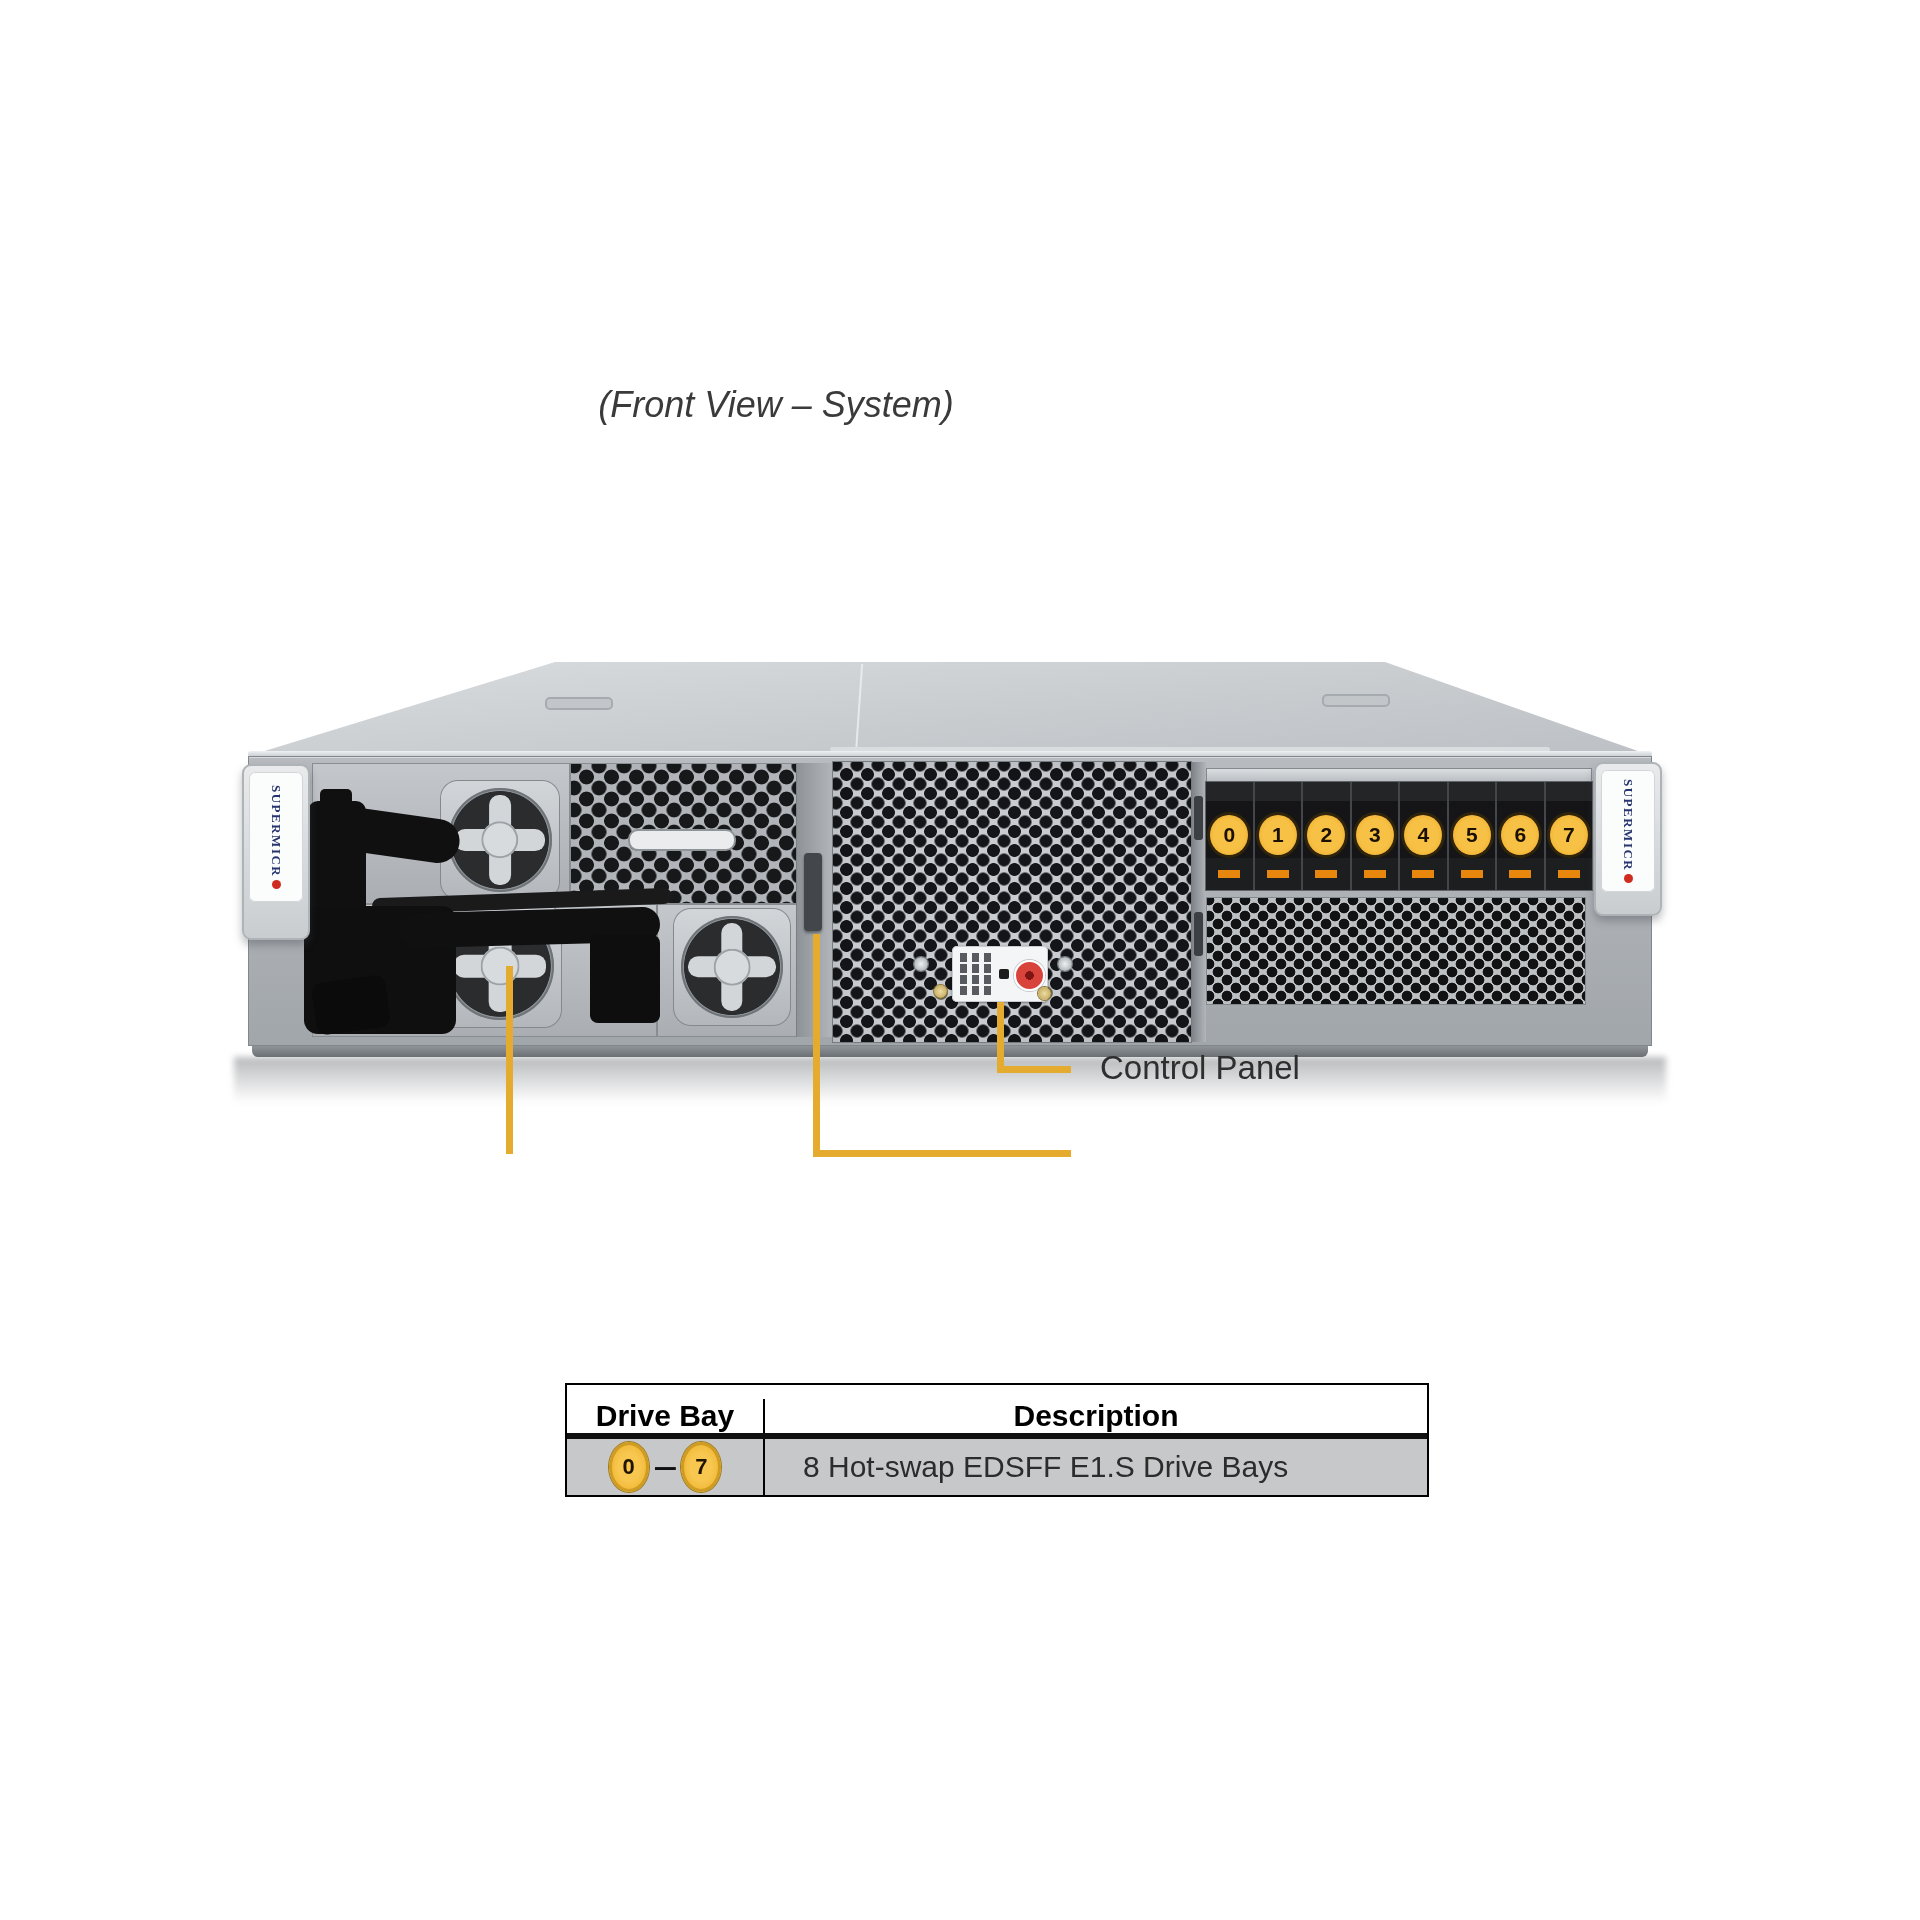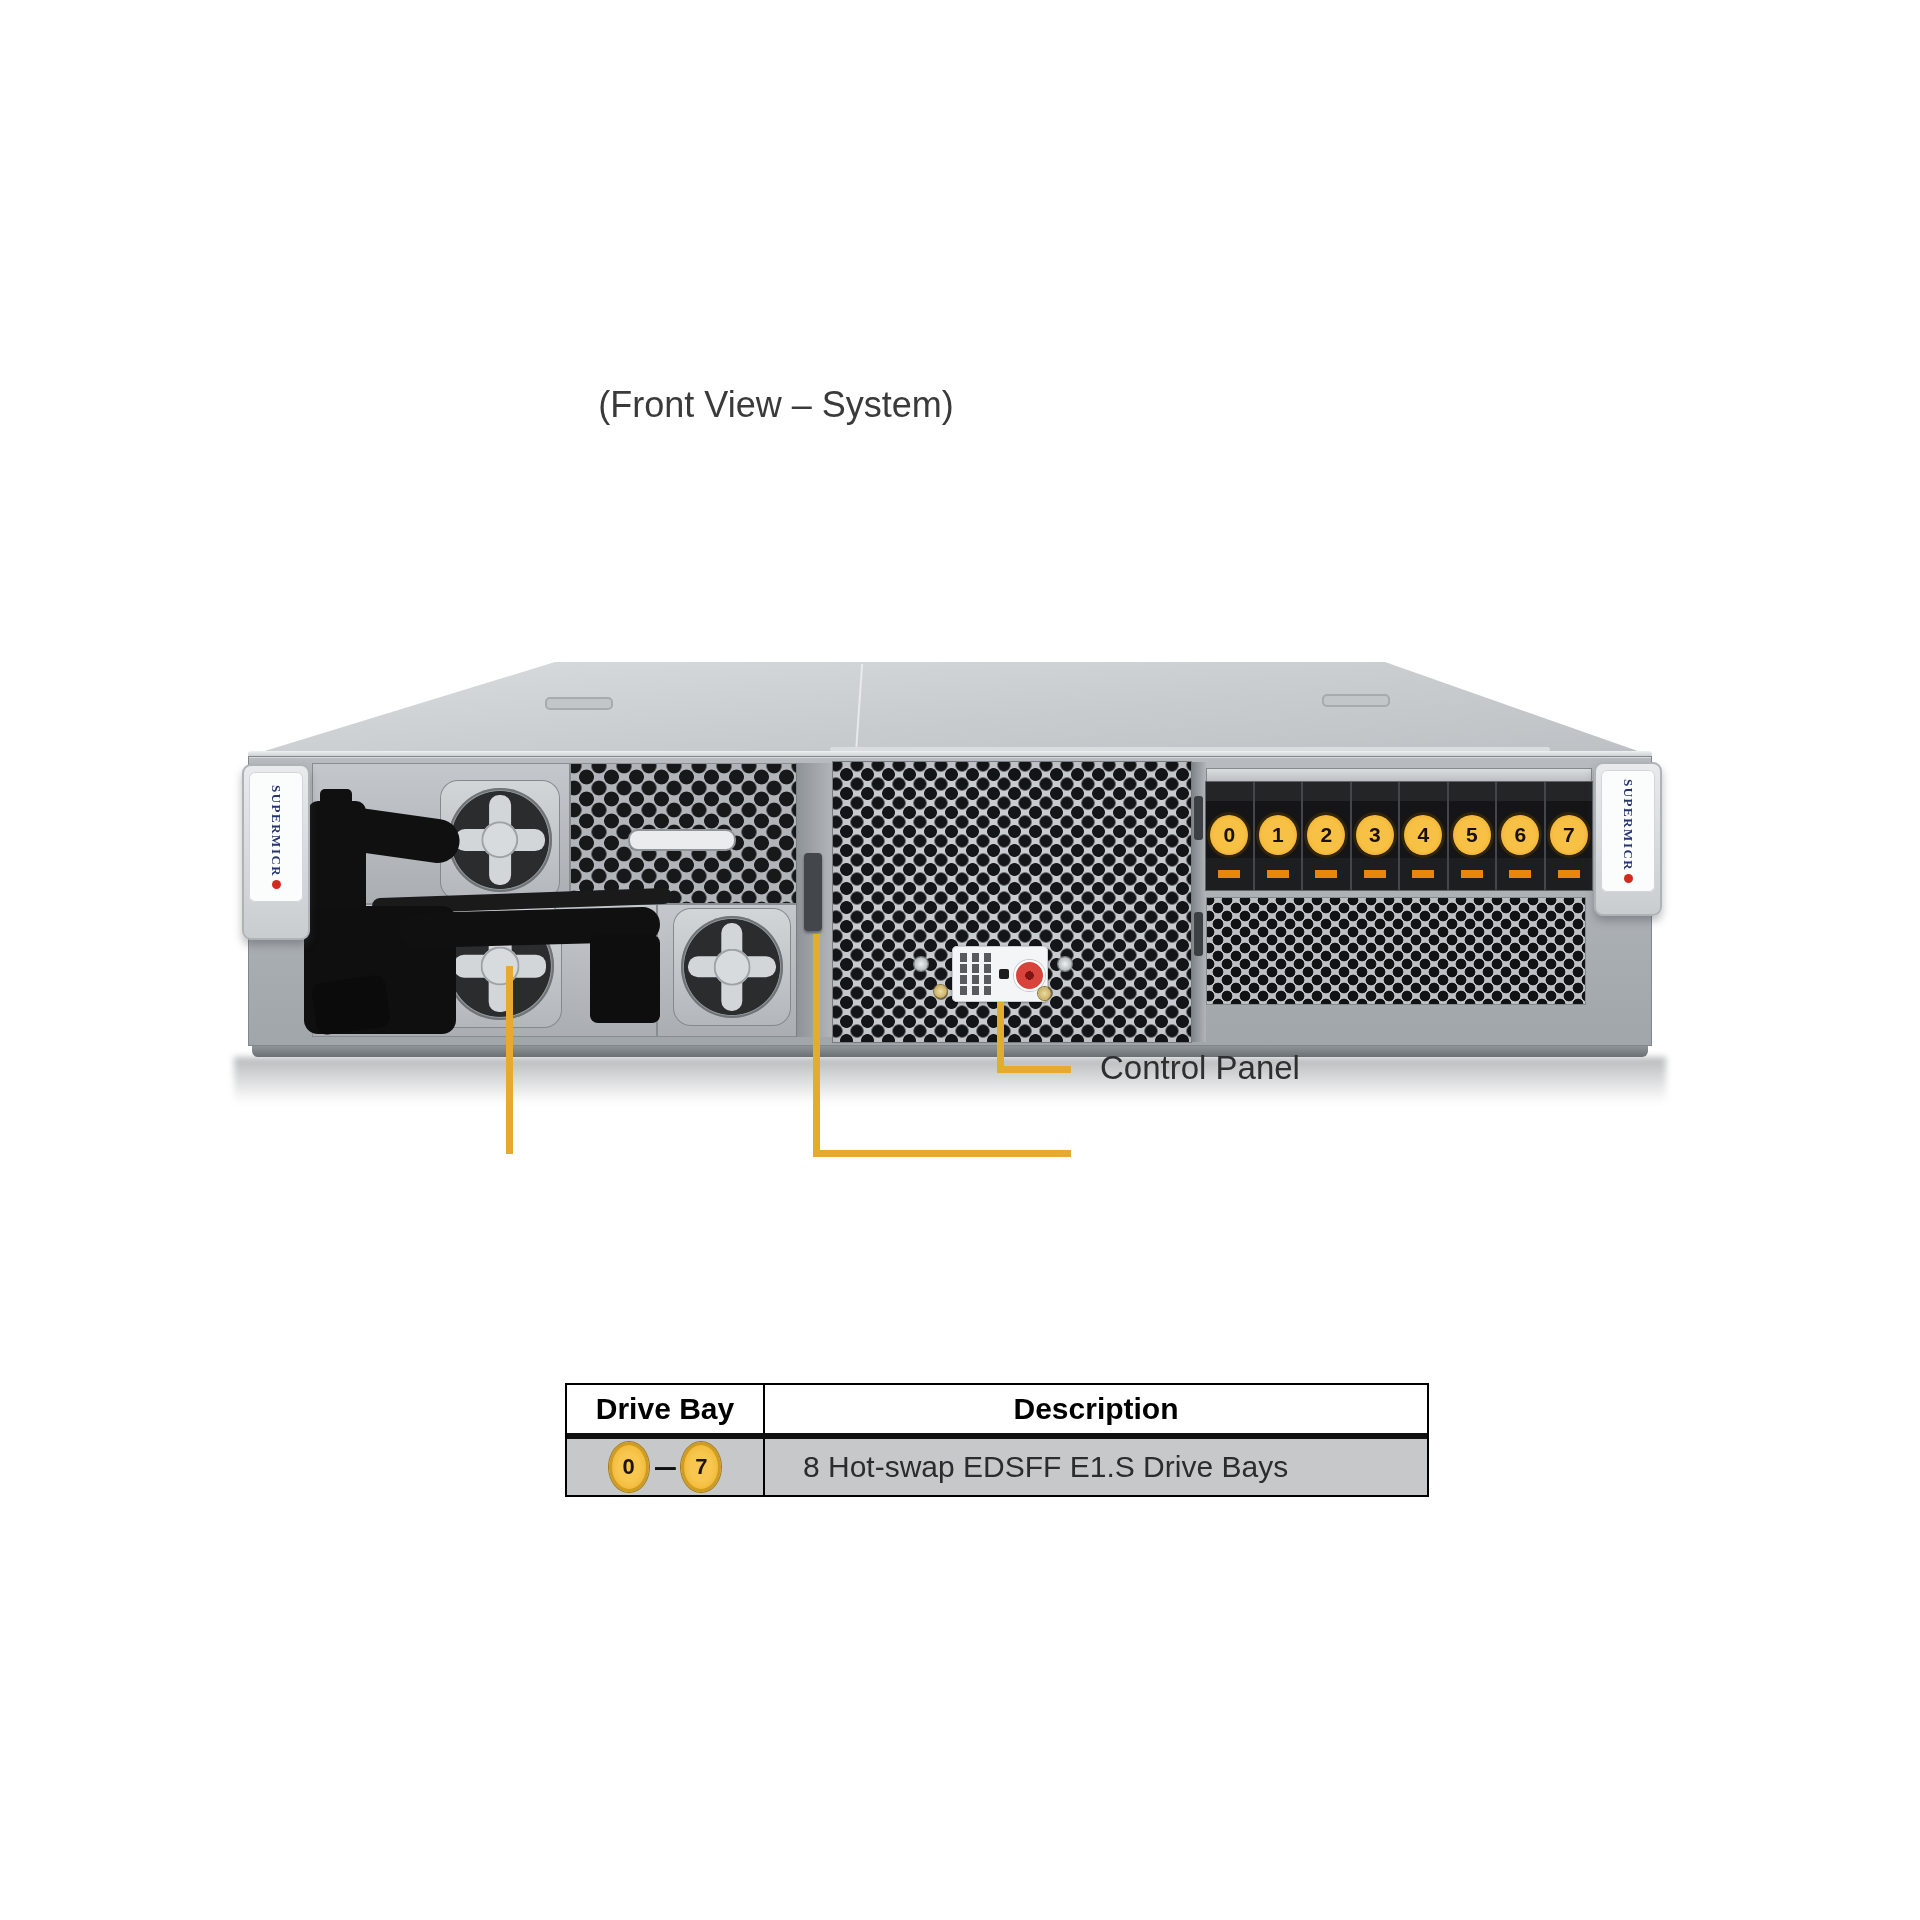--- a/index.html
+++ b/index.html
@@ -1,21 +1,21 @@
 <!DOCTYPE html>
 <html><head>
 <meta charset="utf-8">
 <style>
   html,body{margin:0;padding:0;background:#fff;}
   #canvas{position:relative;width:1920px;height:1920px;background:#fff;overflow:hidden;
           font-family:"Liberation Sans",sans-serif;color:#2f2f2f;}
   .abs{position:absolute;}
 
   
-  .title{left:0;top:384px;width:1552px;text-align:center;font-size:36px;color:#3a3a3a;}
+  .title{left:0;top:384px;width:1552px;text-align:center;font-size:36px;font-style:italic;color:#3a3a3a;}
 
   
   .roof{left:248px;top:662px;width:1404px;height:94px;
         clip-path:polygon(307px 0px,1137px 0px,1404px 94px,0px 94px);
         background:linear-gradient(175deg,#d9dcdf 0%,#c8cccf 55%,#bdc1c5 100%);}
   .roof-seam{left:858px;top:664px;width:2px;height:90px;background:#eceeef;transform:skewX(-4deg);opacity:.85;}
   .roof-slot{height:9px;width:64px;border:2px solid #a6abb0;border-radius:5px;background:#c2c6c9;}
   .roof-slot.l{left:545px;top:697px;} .roof-slot.r{left:1322px;top:694px;}
   .roof-recess{left:830px;top:747px;width:720px;height:5px;background:#dadde0;border-radius:3px;box-shadow:0 1px 0 #999ea3;}
   .face-rim{left:248px;top:751px;width:1404px;height:6px;background:linear-gradient(#eff1f2,#c6cace);border-radius:3px;}
@@ -134,21 +134,21 @@
   .cl-svc-h{left:813px;top:1150px;width:258px;height:7px;}
   .cl-cp-v{left:997px;top:1002px;width:7px;height:71px;}
   .cl-cp-h{left:997px;top:1066px;width:74px;height:7px;}
   .lbl{font-size:33px;color:#2f2f2f;white-space:nowrap;}
   .lbl-cp{left:1100px;top:1049px;}
   .lbl-svc{left:1100px;top:1112px;line-height:42px;}
   .lbl-psu{left:275px;top:1174px;width:470px;text-align:center;line-height:43px;white-space:normal;}
 
   
   .tbl{left:565px;top:1383px;width:860px;border:2px solid #000;background:#fff;}
-  .tbl-head{display:flex;height:48px;background:#fff;border-bottom:6px solid #101010;}
+  .tbl-head{display:flex;height:48px;background:#fff;border-bottom:6px solid #101010;align-items:flex-end;}
   .th{display:flex;align-items:center;justify-content:center;font-weight:bold;font-size:30px;color:#000;}
   .th-bay{width:196px;border-right:2px solid #000;}
   .th-desc{flex:1;}
   .tbl-row{display:flex;height:56px;background:#c7c8c9;}
   .td-bay{width:196px;border-right:2px solid #000;display:flex;align-items:center;justify-content:center;gap:8px;}
   .oval{width:34px;height:44px;border-radius:50%;background:radial-gradient(#f7c750 0 45%,#efae24 100%);
      border:3px solid #cf9c22;box-shadow:0 0 0 1px #a57a14;display:grid;place-items:center;
      font-size:22px;font-weight:bold;color:#201400;}
   .range-dash{font-size:30px;font-weight:bold;color:#111;transform:scaleX(1.4);}
   .td-desc{flex:1;display:flex;align-items:center;padding-left:38px;font-size:30px;color:#2c2c2c;}

